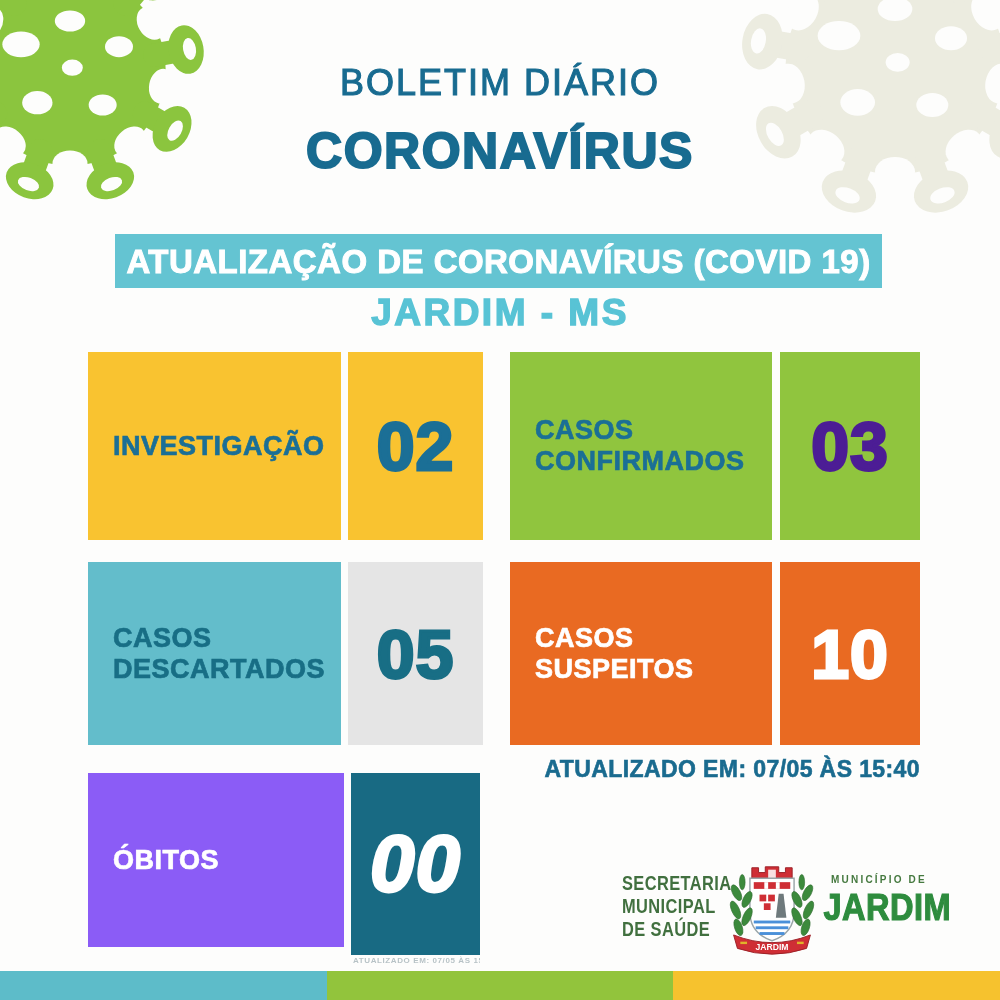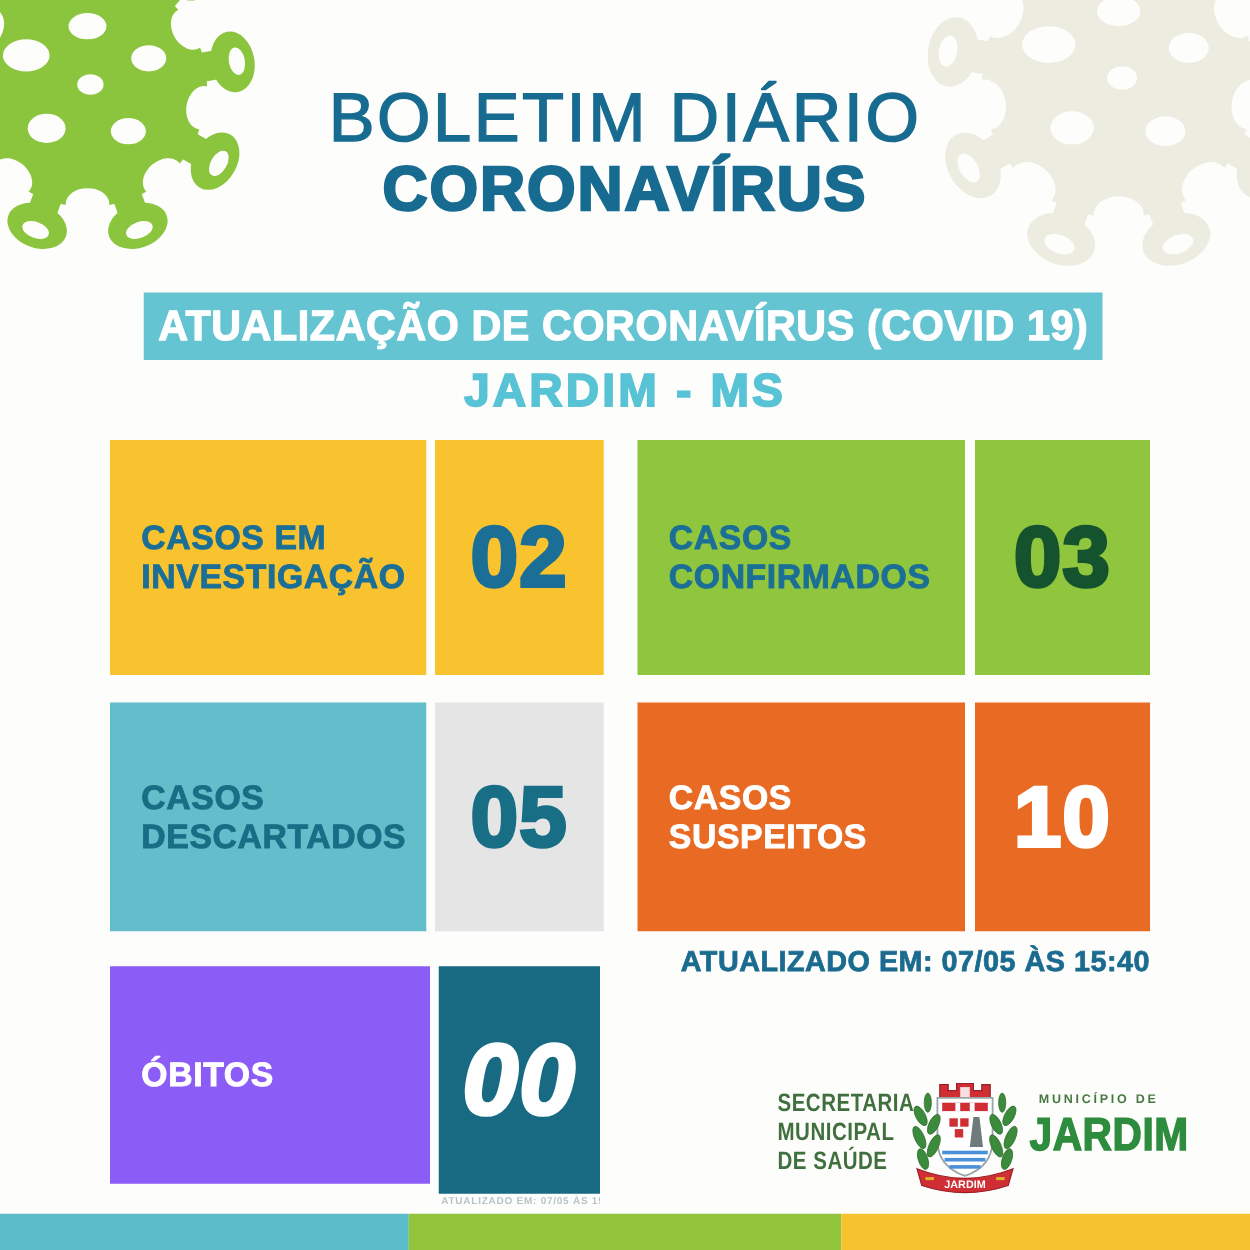--- a/index.html
+++ b/index.html
@@ -5,21 +5,21 @@
   html,body{margin:0;padding:0;background:#e9e9e9;}
   .canvas{
     position:relative;width:1000px;height:1000px;overflow:hidden;
     background:#fdfdfc;font-family:"Liberation Sans",sans-serif;
     margin:0 auto;
   }
   .abs{position:absolute;}
   
   .title1{
     left:0;top:62px;width:1000px;text-align:center;
-    font-size:55px;font-weight:400;letter-spacing:2px;
+    font-size:36px;font-weight:400;letter-spacing:2px;
     -webkit-text-stroke:1.1px currentColor;
   }
   .title2{
     left:0;top:122px;width:1000px;text-align:center;
     font-size:50px;font-weight:700;letter-spacing:1.5px;
     -webkit-text-stroke:2px currentColor;
   }
   .banner{
     left:115px;top:234px;width:767px;height:54px;
     display:flex;align-items:center;justify-content:center;
@@ -151,35 +151,34 @@
   <div class="abs title2" style="color: rgb(24, 107, 144);">CORONAVÍRUS</div>
 
   <div class="abs banner" style="background-color: rgb(100, 196, 210);">
     <span class="banner-text">ATUALIZAÇÃO DE CORONAVÍRUS (COVID 19)</span>
   </div>
 
   <div class="abs location" style="color: rgb(88, 195, 213);">JARDIM - MS</div>
 
   <div class="abs panel label-panel" style="left: 88px; top: 352px; width: 253px; height: 188px; background-color: rgb(249, 195, 48); color: rgb(27, 111, 150);">
     <div class="card-label-text">
-      <span>CASOS EM</span>
       <span>INVESTIGAÇÃO</span>
     </div>
   </div>
   <div class="abs panel num-panel" style="left: 348px; top: 352px; width: 135px; height: 188px; background-color: rgb(249, 195, 48); color: rgb(27, 111, 150);">
     <span class="card-number">02</span>
   </div>
 
   <div class="abs panel label-panel" style="left: 510px; top: 352px; width: 262px; height: 188px; background-color: rgb(144, 197, 62); color: rgb(27, 111, 150);">
     <div class="card-label-text">
       <span>CASOS</span>
       <span>CONFIRMADOS</span>
     </div>
   </div>
-  <div class="abs panel num-panel" style="left: 780px; top: 352px; width: 140px; height: 188px; background-color: rgb(144, 197, 62); color: #14532d;">
+  <div class="abs panel num-panel" style="left: 780px; top: 352px; width: 140px; height: 188px; background-color: rgb(144, 197, 62); color: #4c1d95;">
     <span class="card-number">03</span>
   </div>
 
   <div class="abs panel label-panel" style="left: 88px; top: 562px; width: 253px; height: 183px; background-color: rgb(99, 189, 203); color: rgb(24, 110, 133);">
     <div class="card-label-text">
       <span>CASOS</span>
       <span>DESCARTADOS</span>
     </div>
   </div>
   <div class="abs panel num-panel" style="left: 348px; top: 562px; width: 135px; height: 183px; background-color: #e5e5e5; color: rgb(24, 110, 133);">

